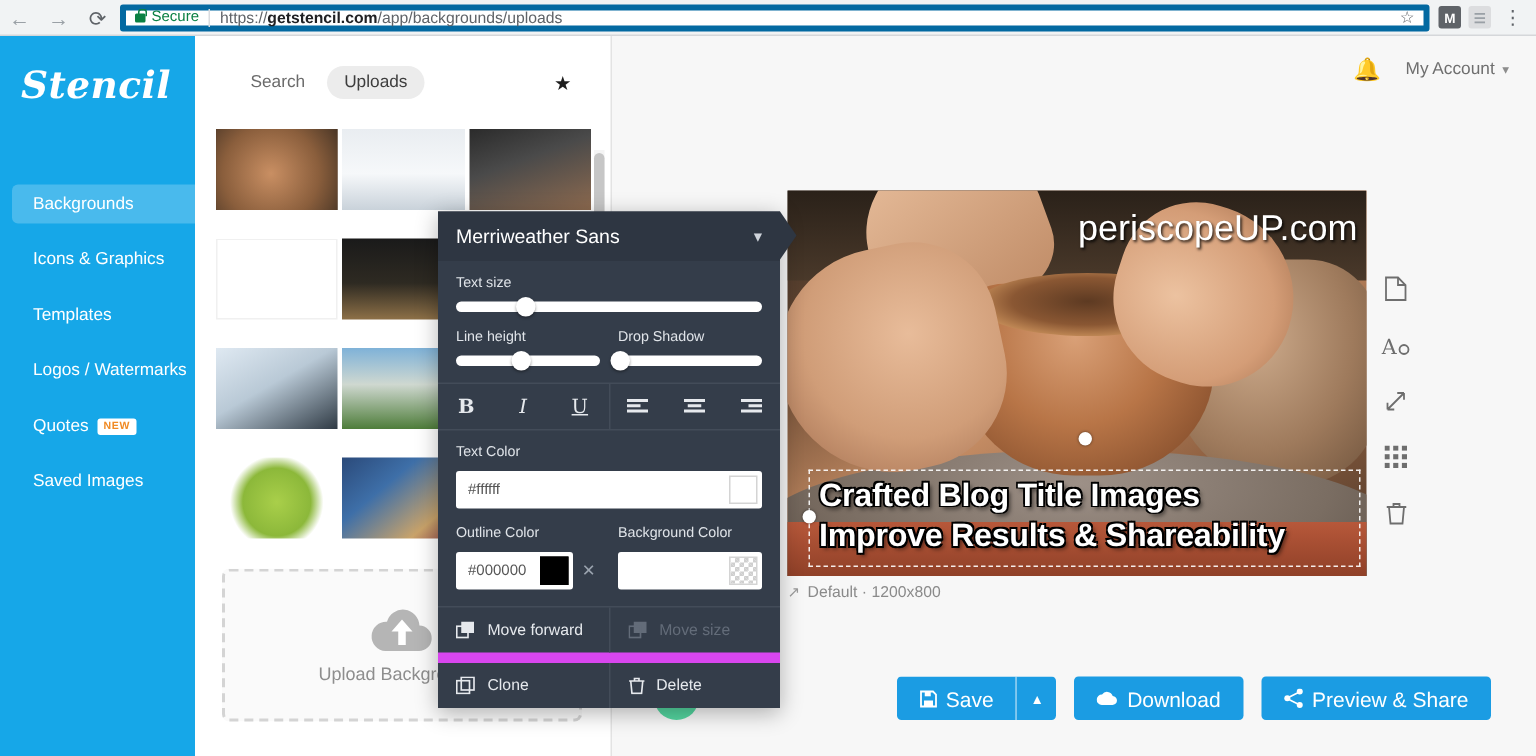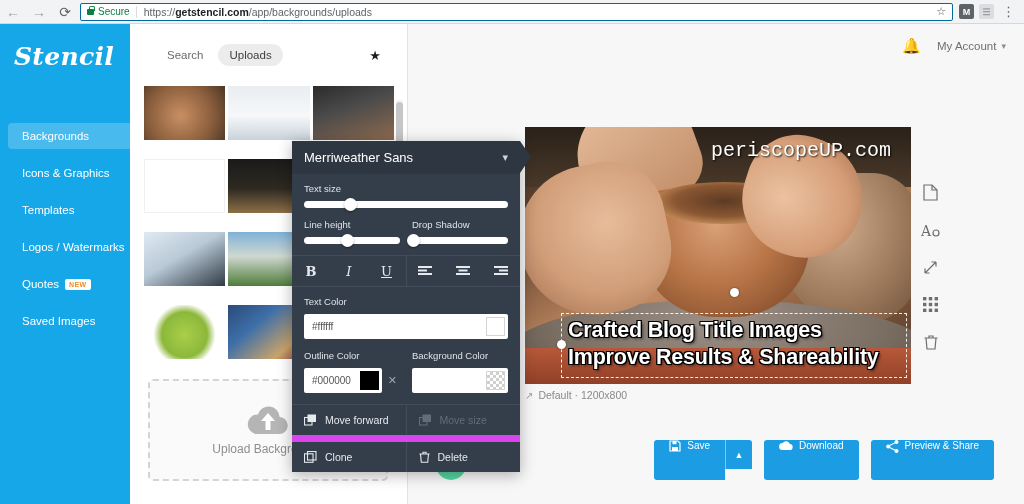--- a/index.html
+++ b/index.html
@@ -16,21 +16,21 @@
     background: #f1f3f4; display: flex; align-items: center;
     border-bottom: 1px solid #d5d7da;
   }
   .nav-btn {
     width: 26px; height: 24px; display: flex; align-items: center; justify-content: center;
     color: #9aa0a6; font-size: 14px; line-height: 1;
   }
   .nav-btn.active { color: #5f6368; }
   .omnibox {
     flex: 1; height: 18px; margin: 0 6px 0 2px; background: #ffffff;
-    border: 1px solid #0369a1; border-radius: 2px;
+    border: 4px solid #0369a1; border-radius: 2px;
     display: flex; align-items: center; padding: 0 6px; position: relative;
   }
   .lock-icon {
     width: 7px; height: 6px; background: #0b8043; border-radius: 1px;
     position: relative; margin-right: 4px; flex: none;
   }
   .lock-icon::before {
     content: ""; position: absolute; left: 1.5px; top: -3px;
     width: 4px; height: 4px; border: 1.3px solid #0b8043;
     border-bottom: none; border-radius: 2px 2px 0 0;
@@ -160,26 +160,26 @@
   .wheel {
     position: absolute; left: -20px; bottom: -26px; width: 430px; height: 110px;
     background: radial-gradient(ellipse at 50% 20%, #9d9087 0%, #7a6d62 55%, #4d423a 100%);
     border-radius: 50% 50% 20% 20%;
   }
   .wheel-rim {
     position: absolute; left: -20px; bottom: -2px; width: 430px; height: 38px;
     background: linear-gradient(180deg,#b7583a,#8d3f27);
   }
   .watermark {
-    position: absolute; right: 20px; top: 12px; color: #ffffff;
-    font-size: 20px; font-family: Liberation Mono, monospace;
+    position: absolute; right: 6px; top: 12px; color: #ffffff;
+    font-size: 24px; font-family: Liberation Sans, sans-serif;
     text-shadow: 1px 1px 2px rgba(0,0,0,.85);
   }
   .headline-box {
-    position: absolute; left: 36px; bottom: 6px; right: 4px;
+    position: absolute; left: 14px; bottom: 6px; right: 4px;
     border: 1px dashed rgba(255,255,255,0.9); padding: 3px 6px 5px 6px;
   }
   .headline {
     color: #ffffff; font-size: 21.5px; line-height: 1.28; font-weight: 600;
     letter-spacing: -0.2px; white-space: nowrap;
     text-shadow: -1.2px -1.2px 0 #000, 1.2px -1.2px 0 #000,
                  -1.2px 1.2px 0 #000, 1.2px 1.2px 0 #000, 2px 2px 3px rgba(0,0,0,.6);
   }
   .handle {
     position: absolute; width: 9px; height: 9px; border-radius: 50%;
@@ -200,22 +200,22 @@
     align-items: center; gap: 22px;
   }
   .tool-icon { color: #6e6e6e; cursor: pointer; line-height: 1; }
 
   
   .actions {
     position: absolute; right: 30px; bottom: 24px; display: flex; align-items: center; gap: 12px;
   }
   .btn {
     background: #1b9ce3; color: #ffffff; border: none; border-radius: 3px;
-    font-size: 10px; height: 40px; padding: 0 15px; cursor: pointer;
-    display: flex; gap: 6px; font-family: "Liberation Sans", sans-serif;
+    font-size: 14px; height: 29px; padding: 0 15px; cursor: pointer;
+    display: flex; align-items: center; gap: 6px; font-family: "Liberation Sans", sans-serif;
   }
   .btn-split { display: flex; border-radius: 3px; overflow: hidden; }
   .btn-split .btn { border-radius: 0; }
   .btn-caret {
     background: #1b9ce3; color: #fff; border: none; border-left: 1px solid rgba(255,255,255,.45);
     width: 27px; height: 29px; cursor: pointer; font-size: 9px;
   }
   .help-btn {
     position: absolute; left: 28px; bottom: 24px; width: 30px; height: 30px;
     border-radius: 50%; background: #54d6a0; color: #ffffff; font-size: 15px;

